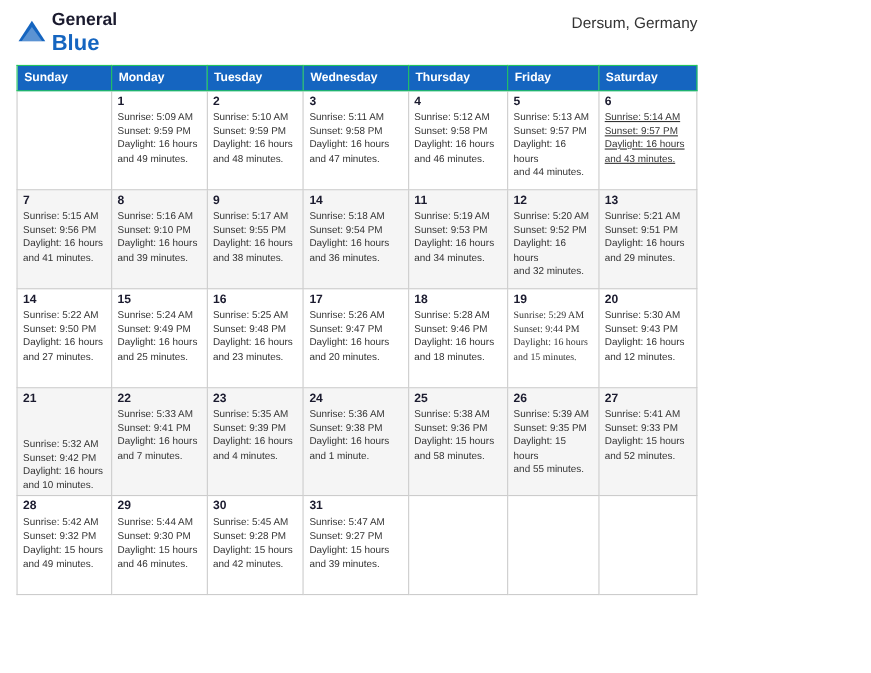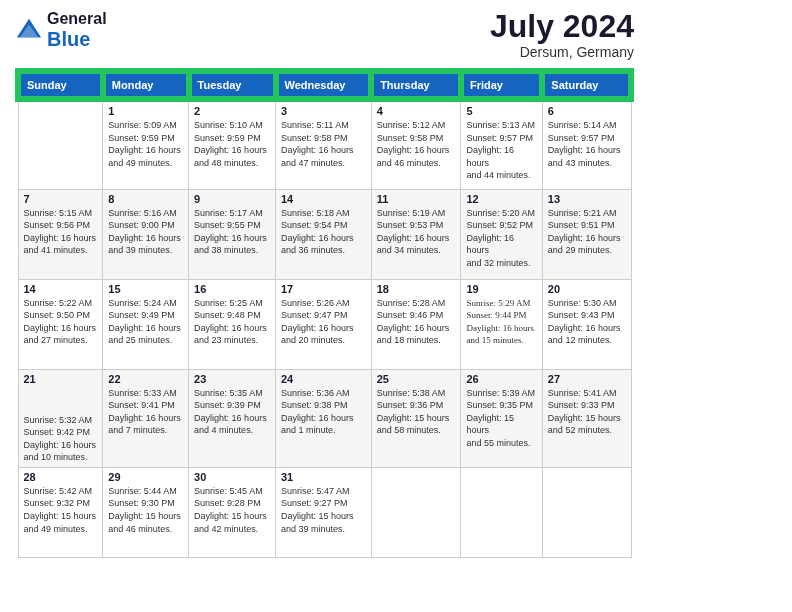--- a/index.html
+++ b/index.html
@@ -49,21 +49,21 @@
       border-collapse: collapse;
       font-size: 9.5px;
     }
     thead tr th {
       background: #1565c0;
       color: #fff;
       text-align: left;
       padding: 5px 6px;
       font-size: 11px;
       font-weight: bold;
-      border: 6px solid #22c55e;
+      border: 1px solid #22c55e;
     }
     tbody tr td {
       border: 1px solid #ccc;
       vertical-align: top;
       padding: 3px 5px;
       width: 113px;
       min-height: 70px;
       height: 90px;
     }
     tbody tr:nth-child(even) td {
@@ -95,21 +95,20 @@
       <svg class="logo-icon" viewBox="0 0 30 30">
         <polygon points="15,2 28,22 2,22" fill="#1565c0"></polygon>
         <polygon points="15,8 25,22 5,22" fill="#fff" opacity="0.3"></polygon>
       </svg>
       <div>
         <div style="font-size:16px;font-weight:bold;color:#1a1a2e;">General</div>
         <div style="font-size:20px;font-weight:bold;color:#1565c0;">Blue</div>
       </div>
     </div>
     <div class="title-block">
-      <div class="month-year">July 2024</div>
       <div class="location">Dersum, Germany</div>
     </div>
   </div>
 
   <table>
     <thead>
       <tr>
         <th>Sunday</th>
         <th>Monday</th>
         <th>Tuesday</th>
@@ -152,38 +151,38 @@
           </td>
           <td>
             <span class="day-num">5</span>
             <div class="day-info" style="white-space: pre-line;">Sunrise: 5:13 AM
 Sunset: 9:57 PM
 Daylight: 16 hours
 and 44 minutes.</div>
           </td>
           <td>
             <span class="day-num">6</span>
-            <div class="day-info" style="white-space: pre-line;">Sunrise: 5:14 AM
+            <div class="day-info" style="white-space: pre-line; text-decoration: underline;">Sunrise: 5:14 AM
 Sunset: 9:57 PM
 Daylight: 16 hours
 and 43 minutes.</div>
           </td>
         </tr>
         <tr>
           <td>
             <span class="day-num">7</span>
             <div class="day-info" style="white-space: pre-line;">Sunrise: 5:15 AM
 Sunset: 9:56 PM
 Daylight: 16 hours
 and 41 minutes.</div>
           </td>
           <td>
             <span class="day-num">8</span>
             <div class="day-info" style="white-space: pre-line;">Sunrise: 5:16 AM
-Sunset: 9:00 PM
+Sunset: 9:10 PM
 Daylight: 16 hours
 and 39 minutes.</div>
           </td>
           <td>
             <span class="day-num">9</span>
             <div class="day-info" style="white-space: pre-line;">Sunrise: 5:17 AM
 Sunset: 9:55 PM
 Daylight: 16 hours
 and 38 minutes.</div>
           </td>

